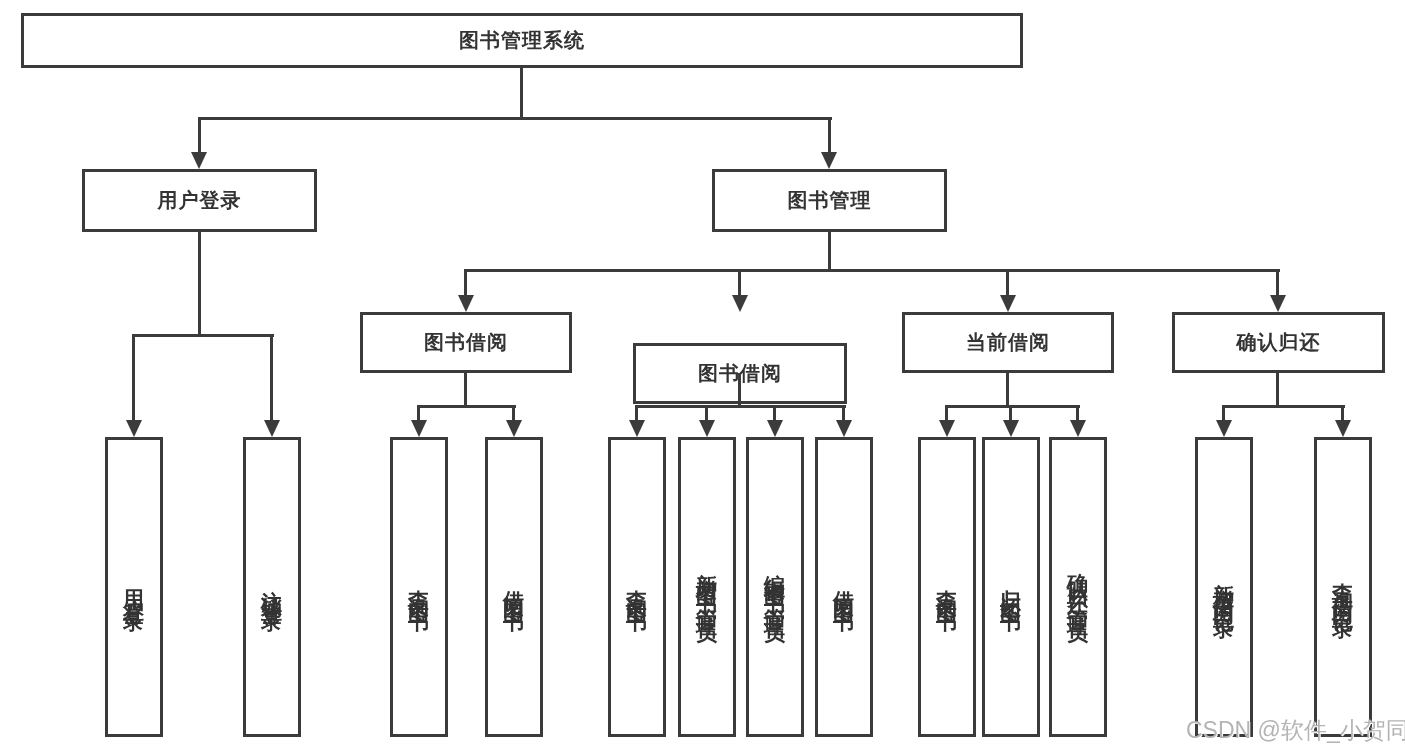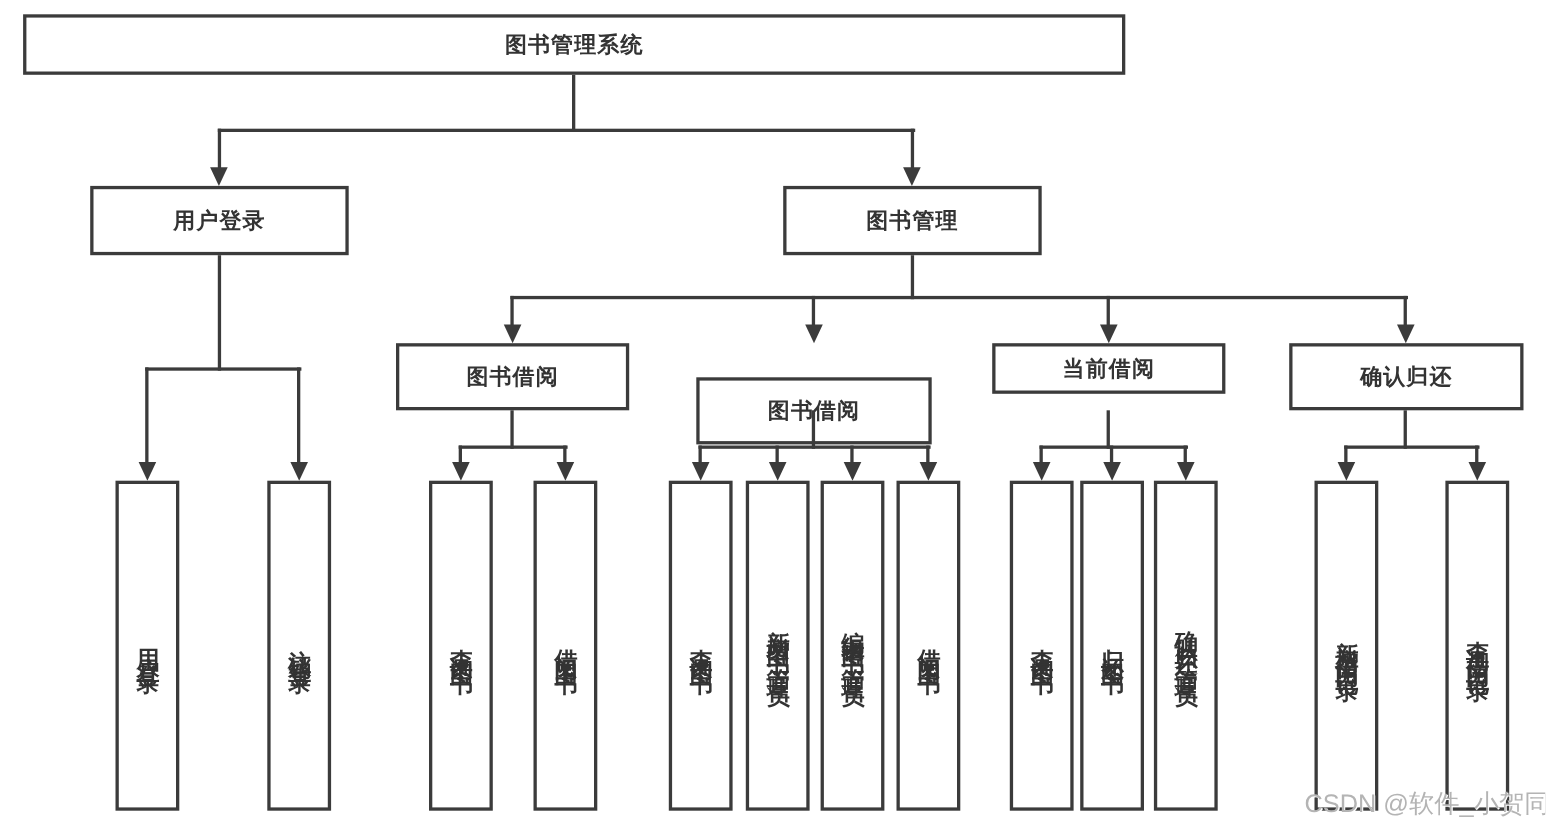--- a/index.html
+++ b/index.html
@@ -89,21 +89,21 @@
   <div class="arrow" style="left:1000px;top:295px;"></div>
   <div class="vline" style="left:1276px;top:269px;height:28px;"></div>
   <div class="arrow" style="left:1270px;top:295px;"></div>
 
   <div class="node h" style="left:360px;top:312px;width:212px;height:61px;">
     <span>图书借阅</span>
   </div>
   <div class="node h" style="left:633px;top:312px;width:214px;height:61px;margin-top:31px;">
     <span>图书借阅</span>
   </div>
-  <div class="node h" style="left:902px;top:312px;width:212px;height:46px;">
+  <div class="node h" style="left:902px;top:312px;width:212px;height:61px;">
     <span>当前借阅</span>
   </div>
   <div class="node h" style="left:1172px;top:312px;width:213px;height:61px;">
     <span>确认归还</span>
   </div>
 
   <div class="vline" style="left:464px;top:373px;height:35px;"></div>
   <div class="hline" style="left:417px;top:405px;width:99px;"></div>
   <div class="vline" style="left:417px;top:405px;height:17px;"></div>
   <div class="arrow" style="left:411px;top:420px;"></div>

